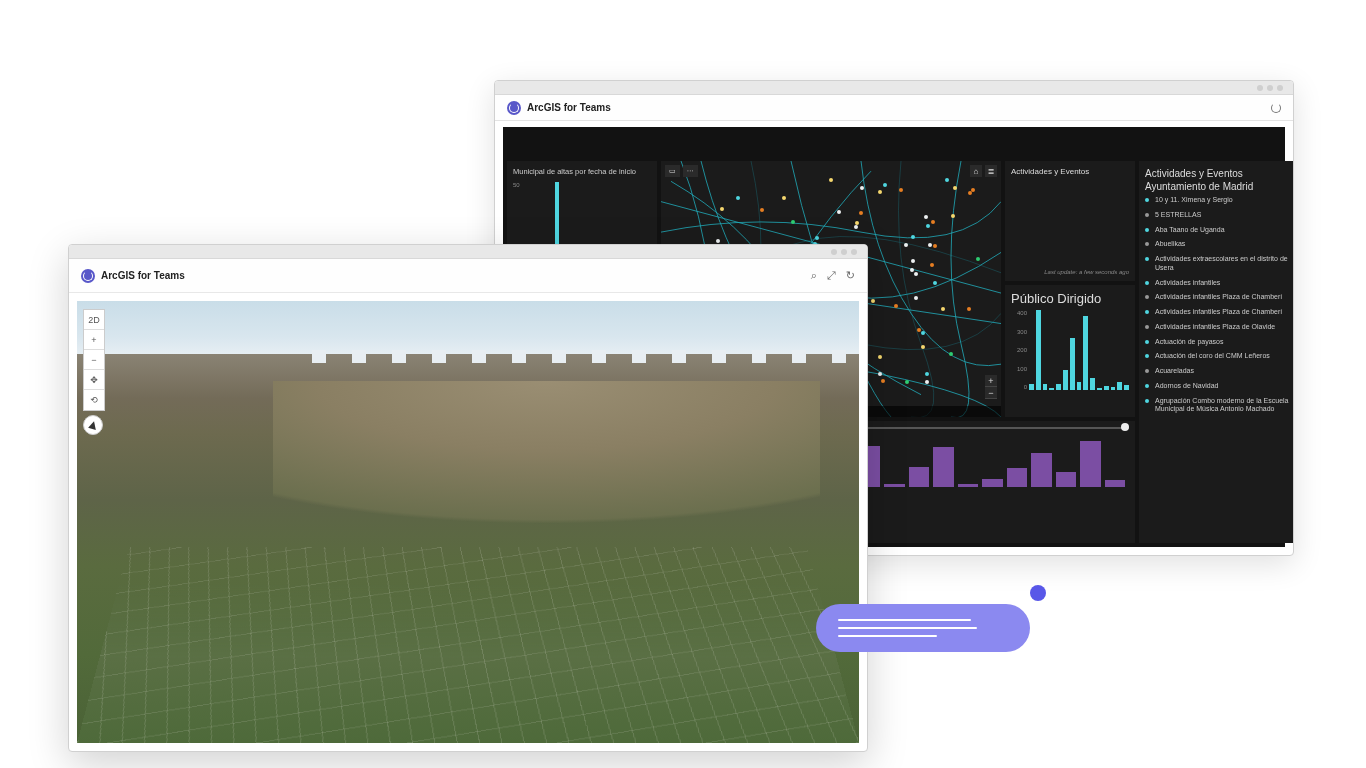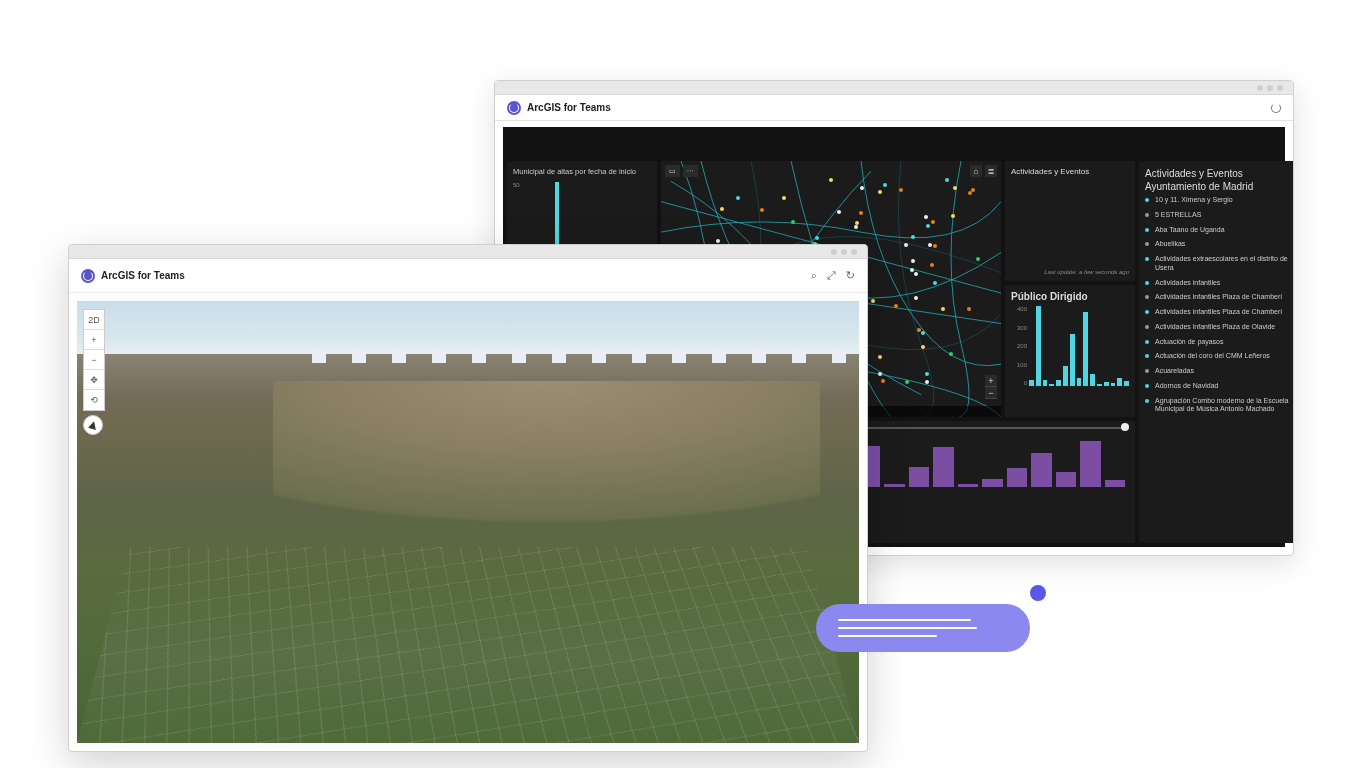--- a/index.html
+++ b/index.html
@@ -124,21 +124,21 @@
     justify-content: center; font-size: 9px; border-bottom: 1px solid #444; }
 
   
   .p-big { grid-column: 3; grid-row: 2; display: flex; flex-direction: column; }
   .p-big .title { font-size: 8px; margin-bottom: 4px; }
   .p-big .num { font-size: 40px; font-weight: 300; color: #d0d0d0; line-height: 1; }
   .p-big .upd { font-size: 6px; color: #888; text-align: right; margin-top: auto; font-style: italic; }
 
   
   .p-publico { grid-column: 3; grid-row: 3; }
-  .p-publico .title { font-size: 10px; margin-bottom: 4px; font-weight: bold; }
+  .p-publico .title { font-size: 13px; margin-bottom: 4px; }
   .pub-chart { position: relative; height: 90px; }
   .pub-chart .ax { position: absolute; left: 0; top: 0; bottom: 10px; width: 16px;
     display: flex; flex-direction: column; justify-content: space-between;
     font-size: 6px; color: #888; text-align: right; }
   .pub-chart .pbars { position: absolute; left: 18px; right: 0; bottom: 10px; top: 0;
     display: flex; align-items: flex-end; gap: 2px; }
   .pub-chart .pbars i { flex: 1; background: #4fd6e0; }
 
   
   .p-list { grid-column: 4; grid-row: 2 / 5; }

